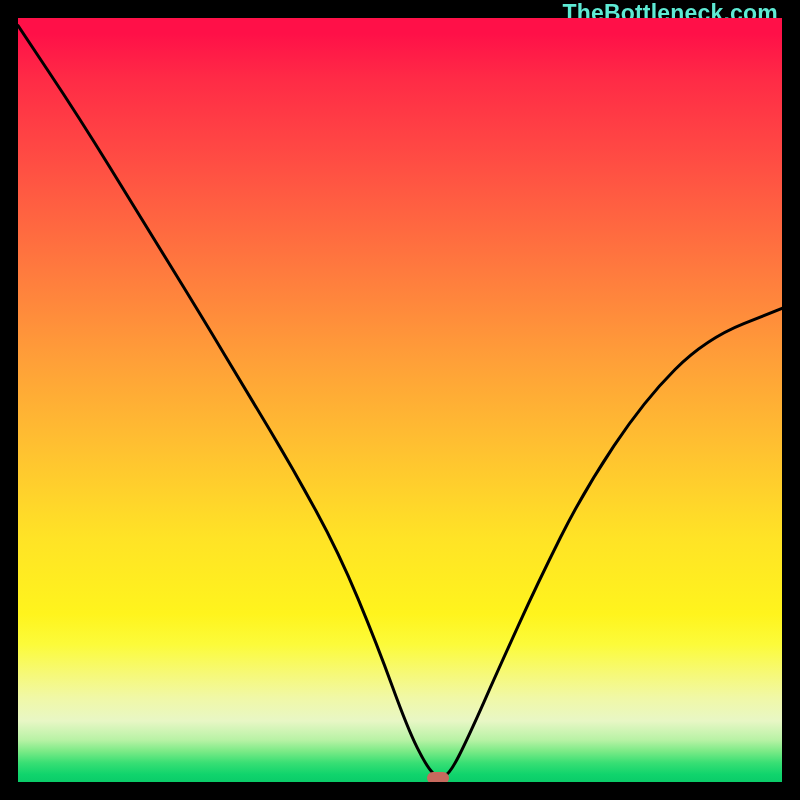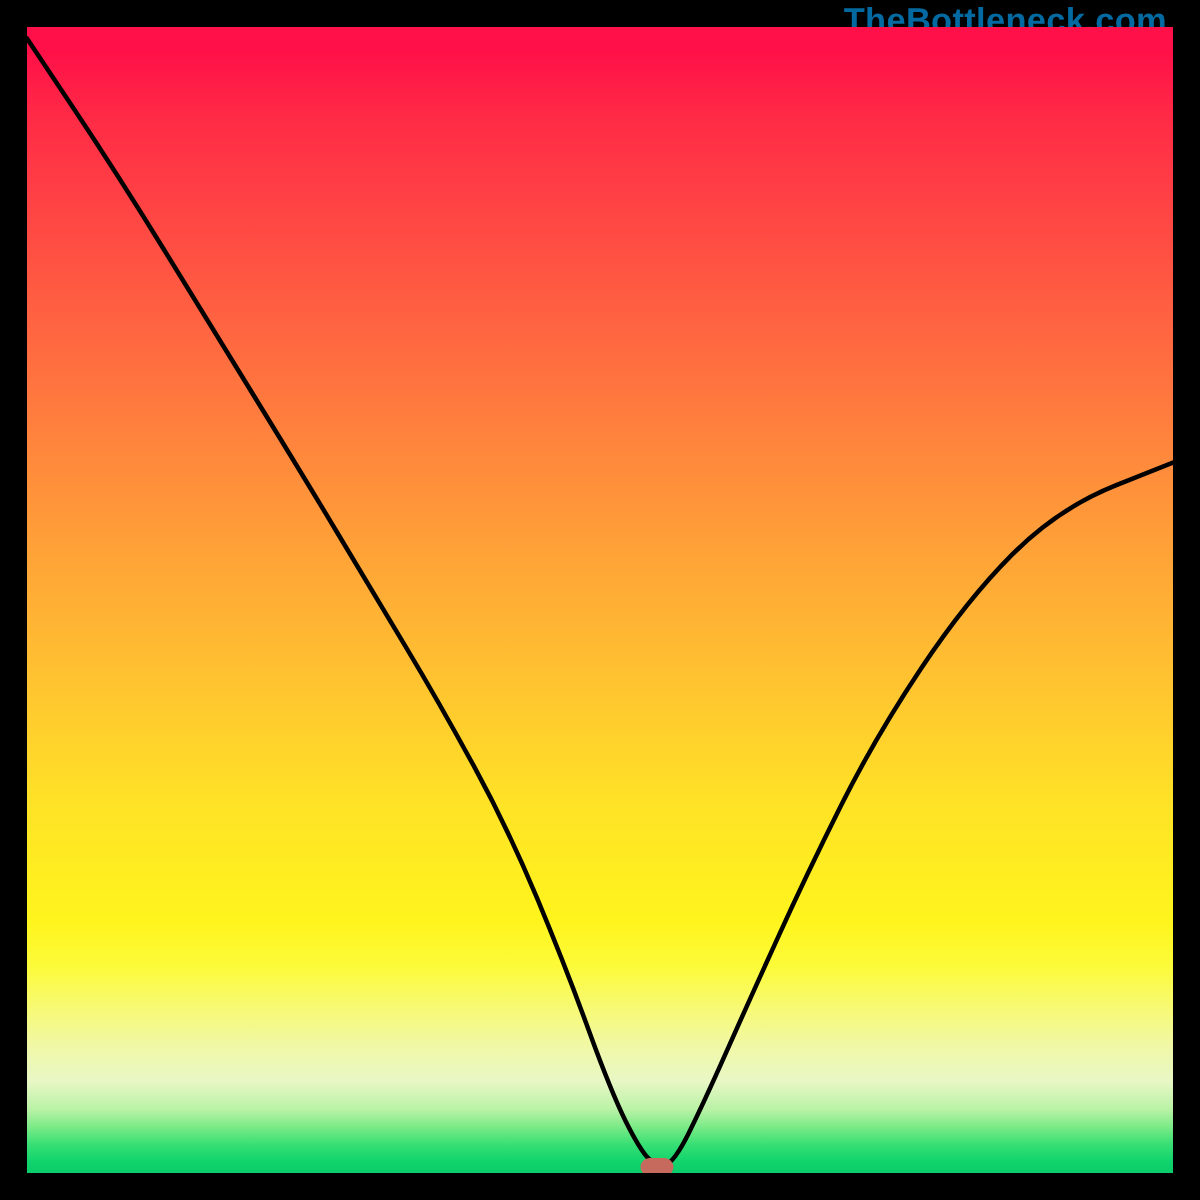--- a/index.html
+++ b/index.html
@@ -29,21 +29,21 @@
       #b8f2a5 94.5%, #7aea86 96%, #38df74 97.5%, #10d46c 99%, #0acc69 100%
     );
   }
   .watermark {
     position: absolute;
     top: 0;
     right: 22px;
     font-family: Arial, Helvetica, sans-serif;
     font-size: 23px;
     font-weight: 600;
-    color: #0369a1;
+    color: #5eead4;
     letter-spacing: 0.2px;
     user-select: none;
     margin-left: 40px;
   }
   .curve-svg {
     position: absolute;
     left: 0; top: 0;
     width: 100%; height: 100%;
   }
   .marker {

